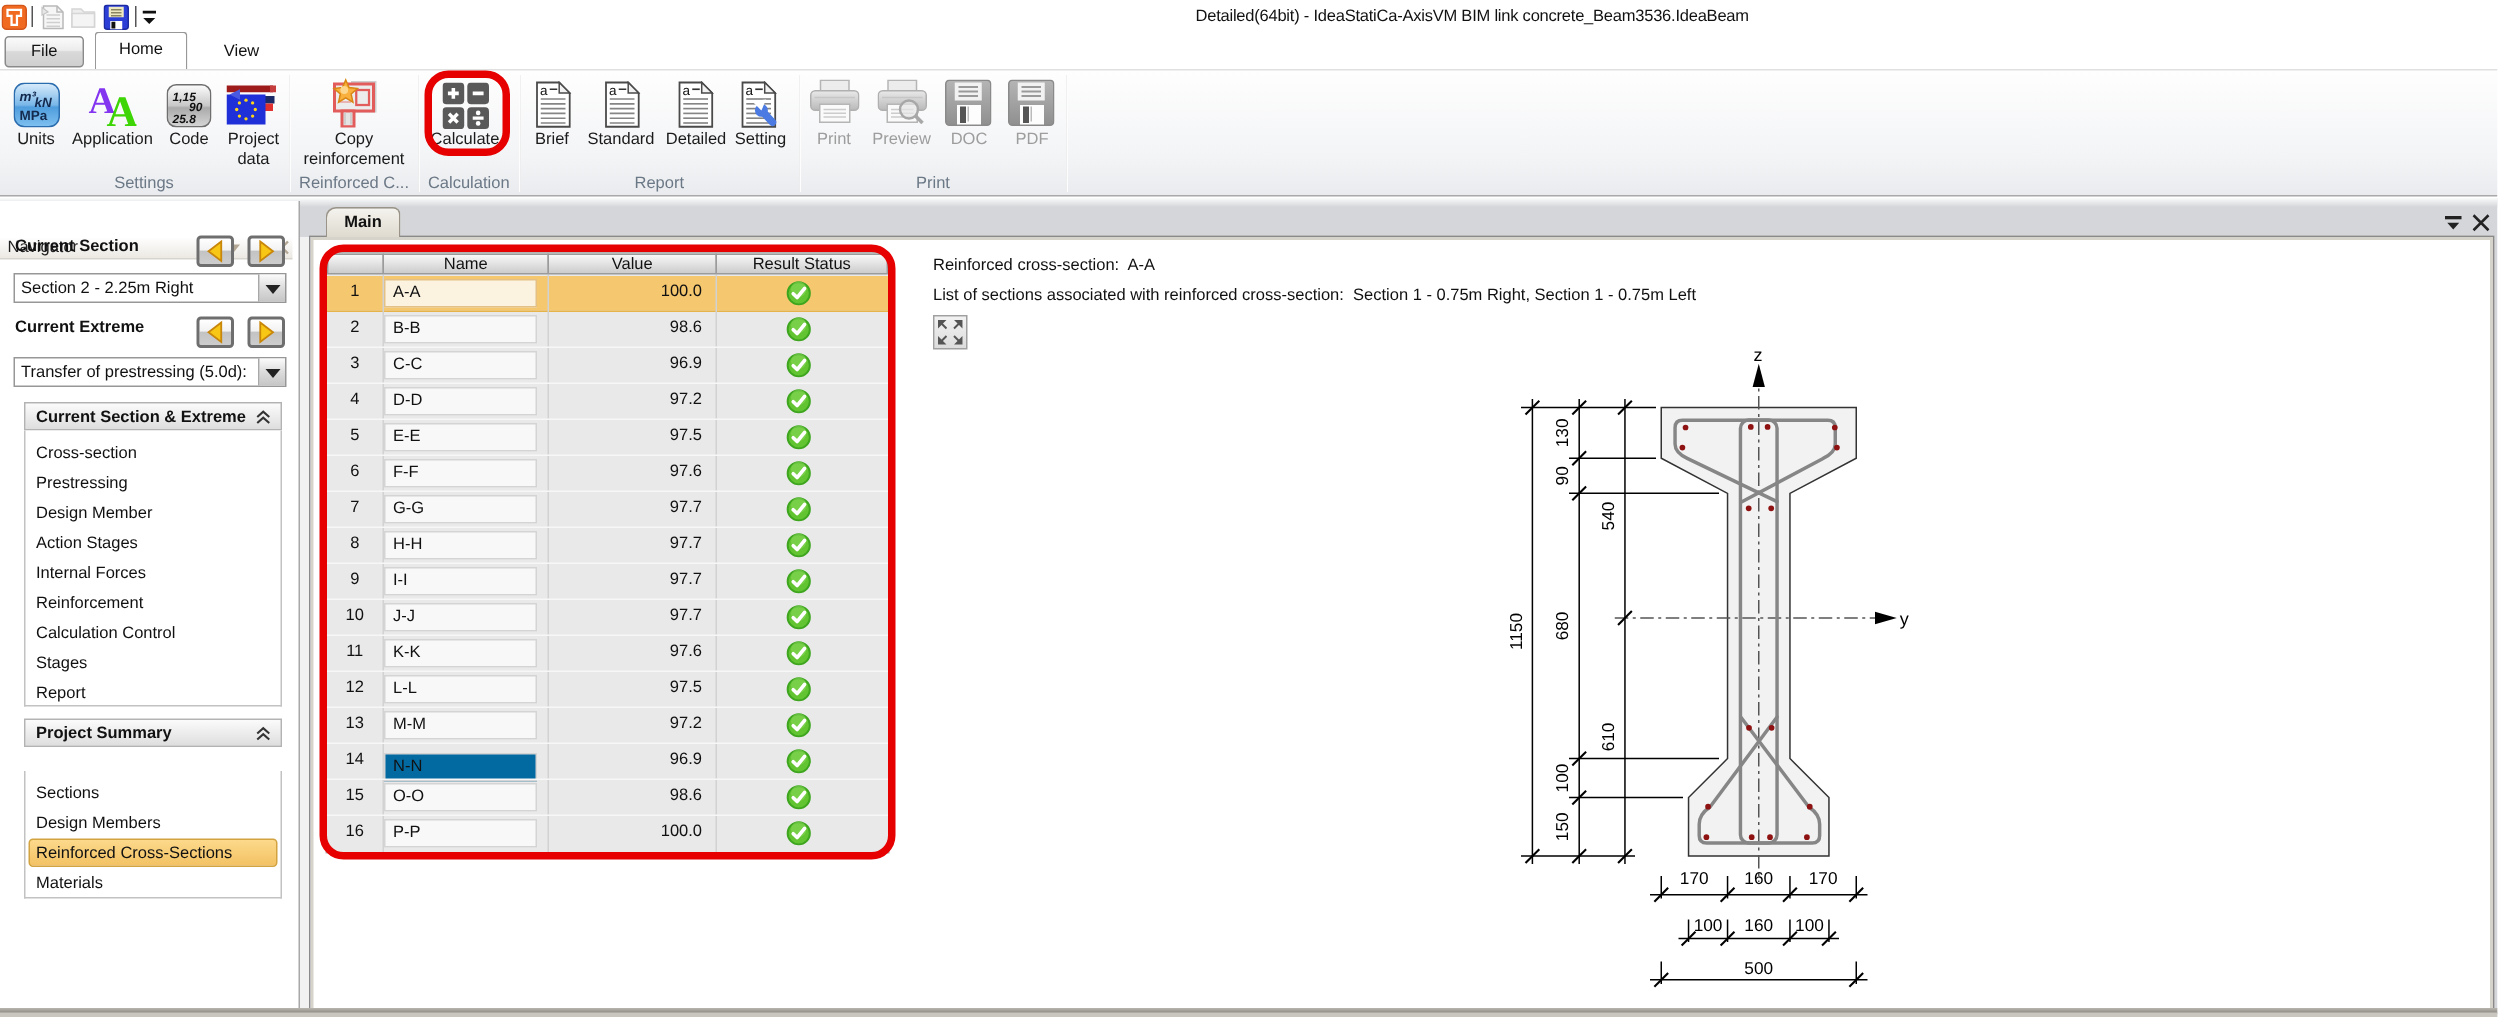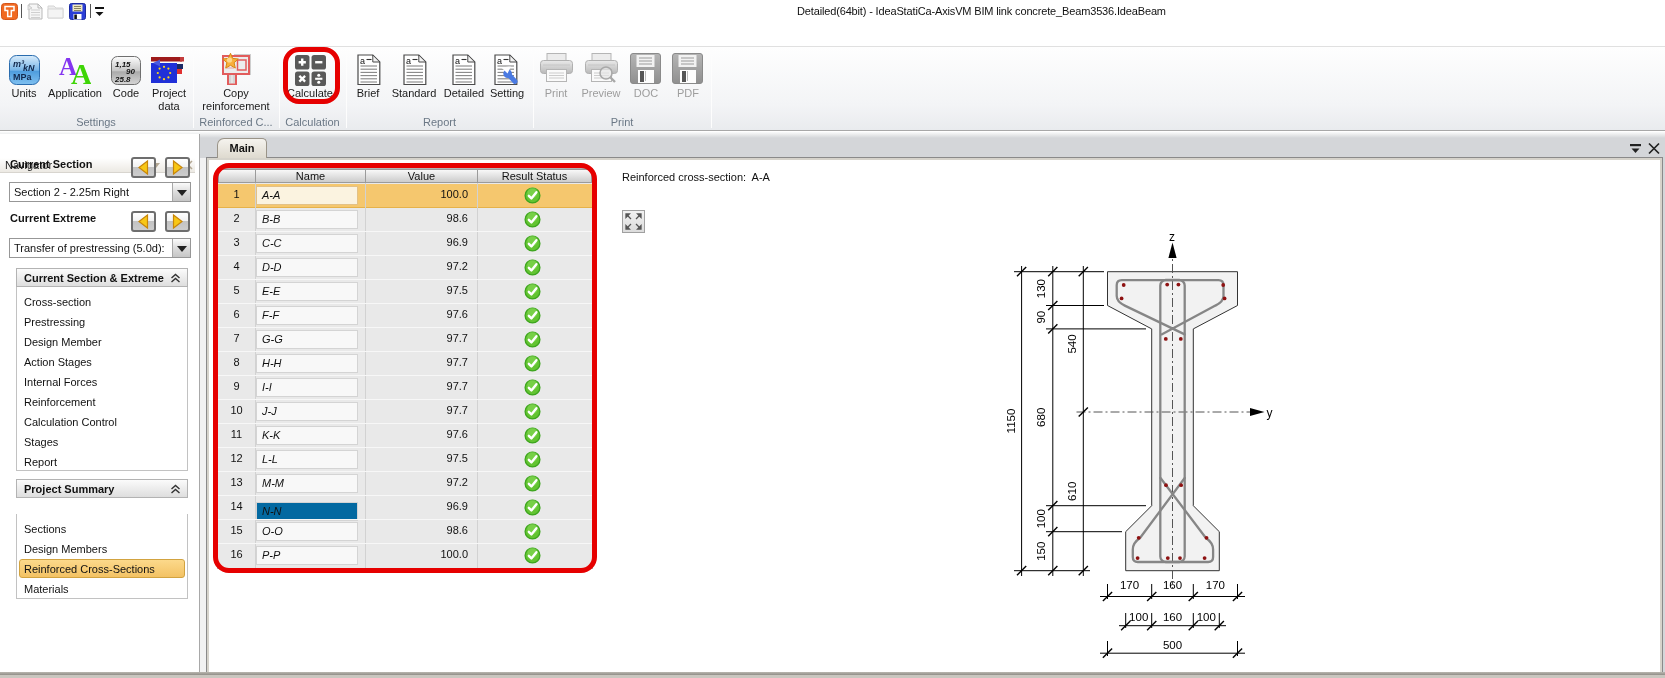--- a/index.html
+++ b/index.html
@@ -62,21 +62,21 @@
 #txt1 { position:absolute; left:622px; top:171px; font-size:11px; color:#111; }
 #txt2 { position:absolute; left:622px; top:191px; font-size:11px; color:#111; }
 #expbtn { position:absolute; left:622px; top:210px; width:23px; height:23px;
   border:1px solid #a0a0a0; background:linear-gradient(#f2f2f2,#dcdcdc); }
 
 #tbl { position:absolute; left:218px; top:169px; width:374px; height:399px; background:#e9e9e9; outline:1px solid #b3b3b3; }
 .th { position:absolute; top:0; height:14px; background:linear-gradient(#f8f8f8,#cccccc);
   border:1px solid #9b9b9b; font-size:11px; color:#111; text-align:center; line-height:13px;}
 .rownum { position:absolute; left:0; width:37px; font-size:11px; color:#111; text-align:center; }
 .namebox { position:absolute; left:38px; width:102px; height:19px; background:#f8f8f8;
-  border:1px solid #d4d4d4; font-size:11px; font-style:italic; color:#111; line-height:17px; padding-left:5px;}
+  border:1px solid #d4d4d4; font-size:11px; color:#111; line-height:17px; padding-left:5px;}
 .val { position:absolute; left:147px; width:103px; font-size:11px; color:#111; text-align:right;}
 .vline { position:absolute; top:14px; width:1px; height:385px; background:#d2d2d2; }
 .hline { position:absolute; left:0px; width:374px; height:1px; background:#f7f7f7; }
 #redrect1 { position:absolute; left:213px; top:163px; width:384px; height:410px;
   border:5px solid #e60000; border-radius:16px; z-index:5;}
 #redrect2 { position:absolute; left:283px; top:47px; width:57px; height:57px;
   border:5px solid #e60000; border-radius:16px; z-index:5;}
 </style>
 </head>
 <body>
@@ -108,20 +108,25 @@
         <rect x="3.5" y="1.5" width="10" height="7" fill="#efe9c2"></rect>
         <path d="M5 3.5 h7 M5 5.5 h7 M5 7.5 h7" stroke="#8a8460" stroke-width="1"></path>
         <rect x="4.5" y="11" width="8" height="5.5" fill="#fff"></rect>
         <rect x="5.3" y="11.5" width="2.6" height="4.5" fill="#111"></rect>
       </svg>
 <div class="abs" style="left:90px;top:4px;width:1px;height:14px;background:#555"></div>
 <svg class="abs" style="left:95px;top:7px" width="9" height="10" viewBox="0 0 9 10">
         <rect x="0" y="0" width="9" height="2" fill="#111"></rect>
         <path d="M0.5 5 h8 l-4 4 z" fill="#111"></path>
       </svg>
+  </div>
+  <div id="tabrow">
+    <div id="filebtn">File</div>
+    <div id="hometab">Home</div>
+    <div id="viewtab">View</div>
   </div>
   <div id="ribbon">
     <div class="rsep" style="left:193px"></div>
     <div class="rsep" style="left:279px"></div>
     <div class="rsep" style="left:346px"></div>
     <div class="rsep" style="left:533px"></div>
     <div class="rsep" style="left:711px"></div>
     <div class="rlabel" style="left:46px;width:100px">Settings</div>
     <div class="rlabel" style="left:194px;width:84px">Reinforced C...</div>
     <div class="rlabel" style="left:280px;width:65px">Calculation</div>
@@ -356,20 +361,21 @@
 <div class="navitem" style="top:5px">Sections</div>
 <div class="navitem" style="top:25px">Design Members</div>
 <div id="navsel"></div>
 <div class="navitem" style="top:45px;z-index:2">Reinforced Cross-Sections</div>
 <div class="navitem" style="top:65px">Materials</div>
 </div>
   </div>
   <div id="maintab">Main</div>
   <div id="mainpanel"></div>
   <span id="txt1">Reinforced cross-section:&nbsp; A-A</span>
+  <span id="txt2">List of sections associated with reinforced cross-section:&nbsp; Section 1 - 0.75m Right, Section 1 - 0.75m Left</span>
   <div id="expbtn"><svg width="21" height="21" viewBox="0 0 21 21">
         <g stroke="#555" stroke-width="1.3" fill="#555">
           <path d="M8 8 L4.5 4.5 M13 8 L16.5 4.5 M8 13 L4.5 16.5 M13 13 L16.5 16.5" fill="none"></path>
           <path d="M3 3 h3.4 l-3.4 3.4 z"></path>
           <path d="M18 3 v3.4 l-3.4 -3.4 z"></path>
           <path d="M3 18 v-3.4 l3.4 3.4 z"></path>
           <path d="M18 18 h-3.4 l3.4 -3.4 z"></path>
         </g>
       </svg></div>
   <div id="tbl">

